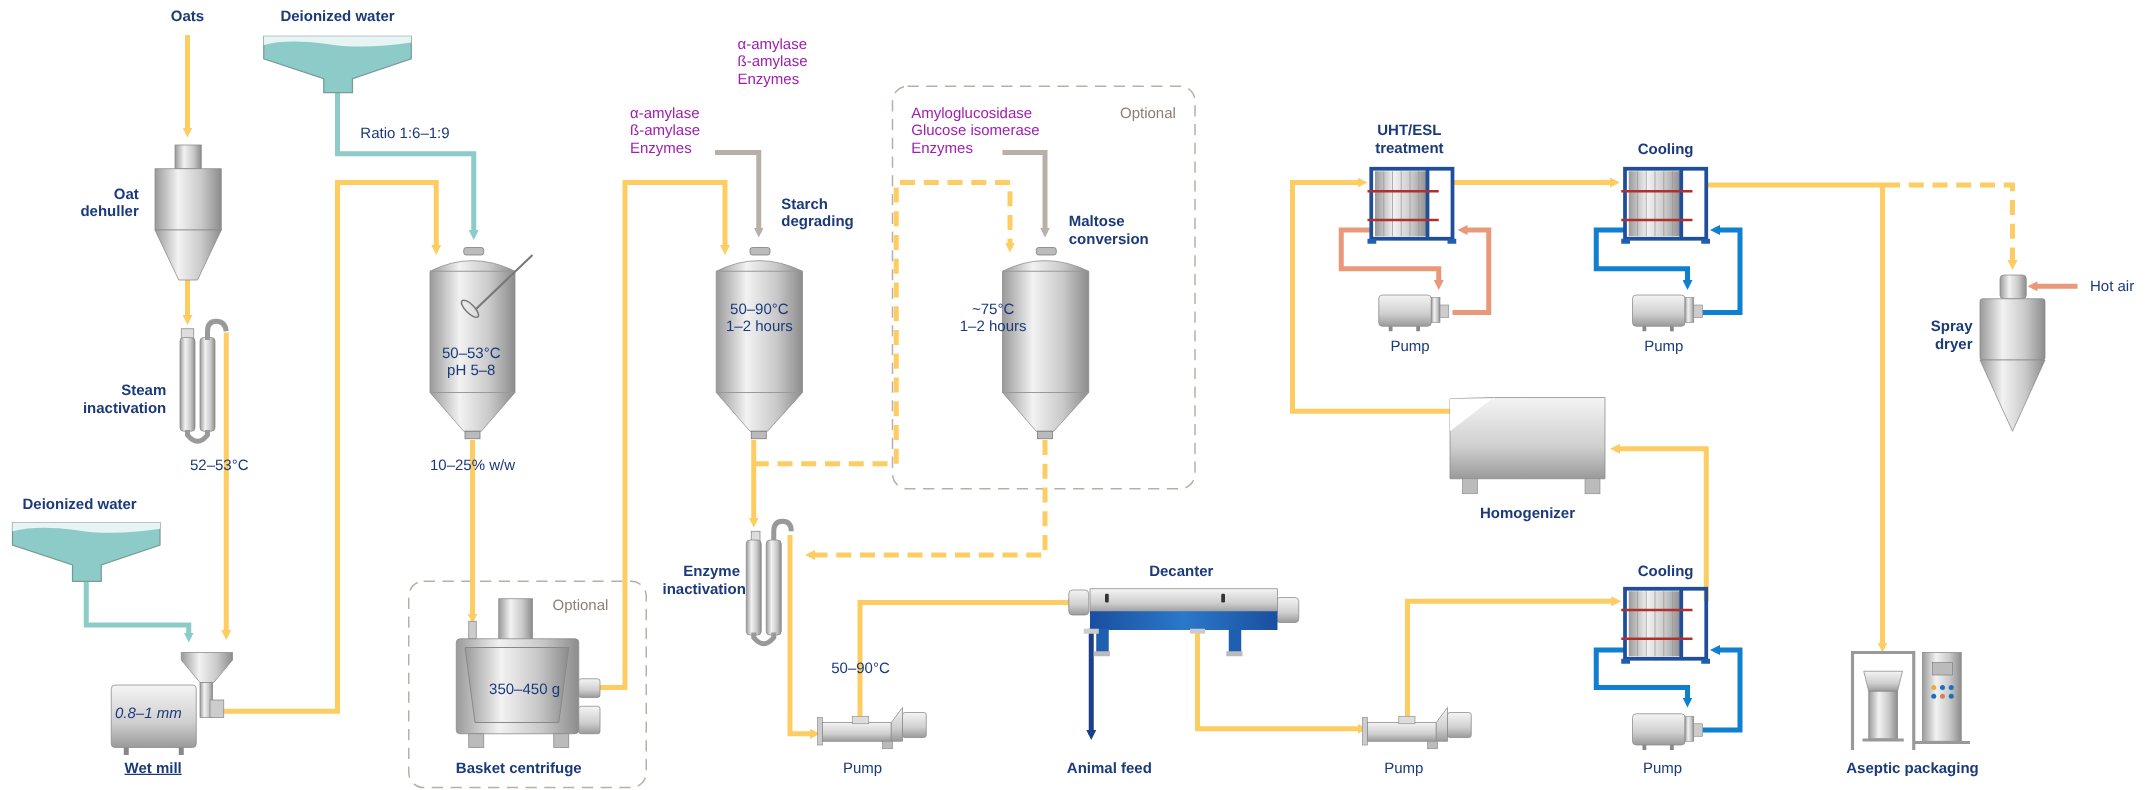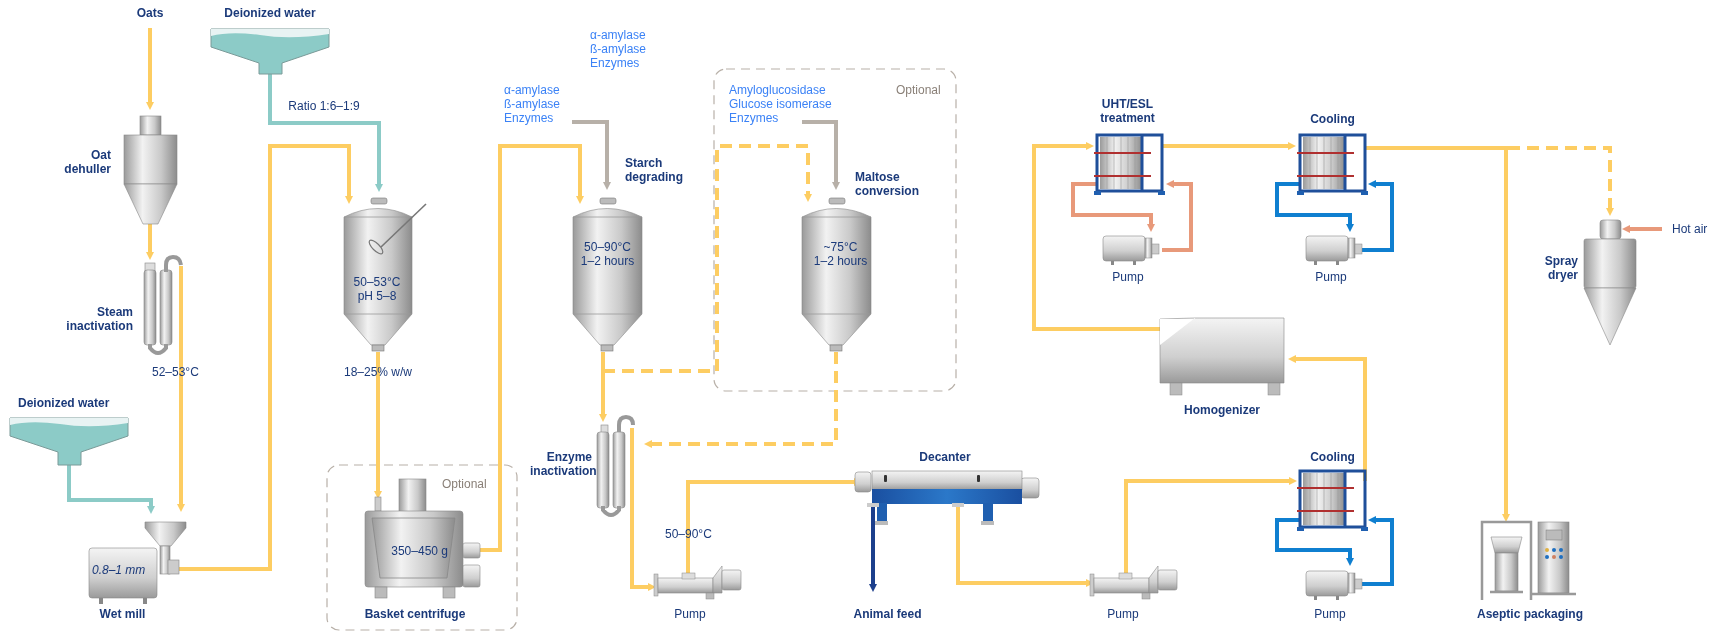--- a/index.html
+++ b/index.html
@@ -3,21 +3,21 @@
 <meta charset="utf-8">
 <style>
   html,body{margin:0;padding:0;background:#ffffff;}
   body{width:1721px;height:632px;overflow:hidden;position:relative;font-family:"Liberation Sans",sans-serif;}
   #canvas{position:absolute;left:0;top:0;width:1721px;height:632px;}
   .lbl{position:absolute;color:#1b3a7a;font-size:12px;line-height:14px;white-space:pre;}
   .lbl.b{font-weight:bold;}
   .lbl.c{text-align:center;}
   .lbl.r{text-align:right;}
   .lbl.opt{color:#8a8078;}
-  .lbl.in{color:#3b82f6;}
+  .lbl.in{color:#a21caf;}
 </style>
 </head>
 <body>
 
 <svg id="canvas" width="1721" height="632" viewBox="0 0 1721 632" xmlns="http://www.w3.org/2000/svg">
   <defs>
     <linearGradient id="steel" x1="0" x2="1" y1="0" y2="0">
       <stop offset="0" stop-color="#9a9a9a"></stop>
       <stop offset="0.35" stop-color="#f2f2f2"></stop>
       <stop offset="0.7" stop-color="#c9c9c9"></stop>
@@ -331,44 +331,44 @@
 <div class="lbl b c" style="left:125px;top:6px;width:50px;">Oats</div>
 <div class="lbl b c" style="left:210px;top:6px;width:120px;">Deionized water</div>
 <div class="lbl c" style="left:284px;top:99px;width:80px;">Ratio 1:6–1:9</div>
 <div class="lbl b r" style="left:55px;top:148px;width:56px;">Oat
 dehuller</div>
 <div class="lbl b r" style="left:40px;top:305px;width:93px;">Steam
 inactivation</div>
 <div class="lbl" style="left:152px;top:365px;">52–53°C</div>
 <div class="lbl b" style="left:18px;top:396px;">Deionized water</div>
 <div class="lbl" style="left:92px;top:563px;font-style:italic;">0.8–1 mm</div>
-<div class="lbl b c" style="left:80px;top:607px;width:85px;">Wet mill</div>
+<div class="lbl b c" style="left:80px;top:607px;width:85px;text-decoration:underline;">Wet mill</div>
 <div class="lbl c" style="left:344px;top:275px;width:66px;">50–53°C
 pH 5–8</div>
-<div class="lbl c" style="left:333px;top:365px;width:90px;">18–25% w/w</div>
+<div class="lbl c" style="left:333px;top:365px;width:90px;">10–25% w/w</div>
 <div class="lbl opt" style="left:442px;top:477px;">Optional</div>
 <div class="lbl c" style="left:378px;top:544px;width:70px;text-align:right;">350–450 g</div>
 <div class="lbl b c" style="left:350px;top:607px;width:130px;">Basket centrifuge</div>
 <div class="lbl in" style="left:590px;top:28px;">α-amylase
 ß-amylase
 Enzymes</div>
 <div class="lbl in" style="left:504px;top:83px;">α-amylase
 ß-amylase
 Enzymes</div>
 <div class="lbl b" style="left:625px;top:156px;">Starch
 degrading</div>
 <div class="lbl c" style="left:573px;top:240px;width:69px;">50–90°C
 1–2 hours</div>
 <div class="lbl in" style="left:729px;top:83px;">Amyloglucosidase
 Glucose isomerase
 Enzymes</div>
 <div class="lbl opt" style="left:896px;top:83px;">Optional</div>
 <div class="lbl b" style="left:855px;top:170px;">Maltose
 conversion</div>
-<div class="lbl c" style="left:806px;top:240px;width:69px;">~75°C
+<div class="lbl c" style="left:760px;top:240px;width:69px;">~75°C
 1–2 hours</div>
 <div class="lbl b r" style="left:530px;top:450px;width:62px;">Enzyme
 inactivation</div>
 <div class="lbl" style="left:665px;top:527px;">50–90°C</div>
 <div class="lbl c" style="left:665px;top:607px;width:50px;">Pump</div>
 <div class="lbl b c" style="left:905px;top:450px;width:80px;">Decanter</div>
 <div class="lbl b c" style="left:845px;top:607px;width:85px;">Animal feed</div>
 <div class="lbl c" style="left:1098px;top:607px;width:50px;">Pump</div>
 <div class="lbl b c" style="left:1295px;top:450px;width:75px;">Cooling</div>
 <div class="lbl c" style="left:1305px;top:607px;width:50px;">Pump</div>

